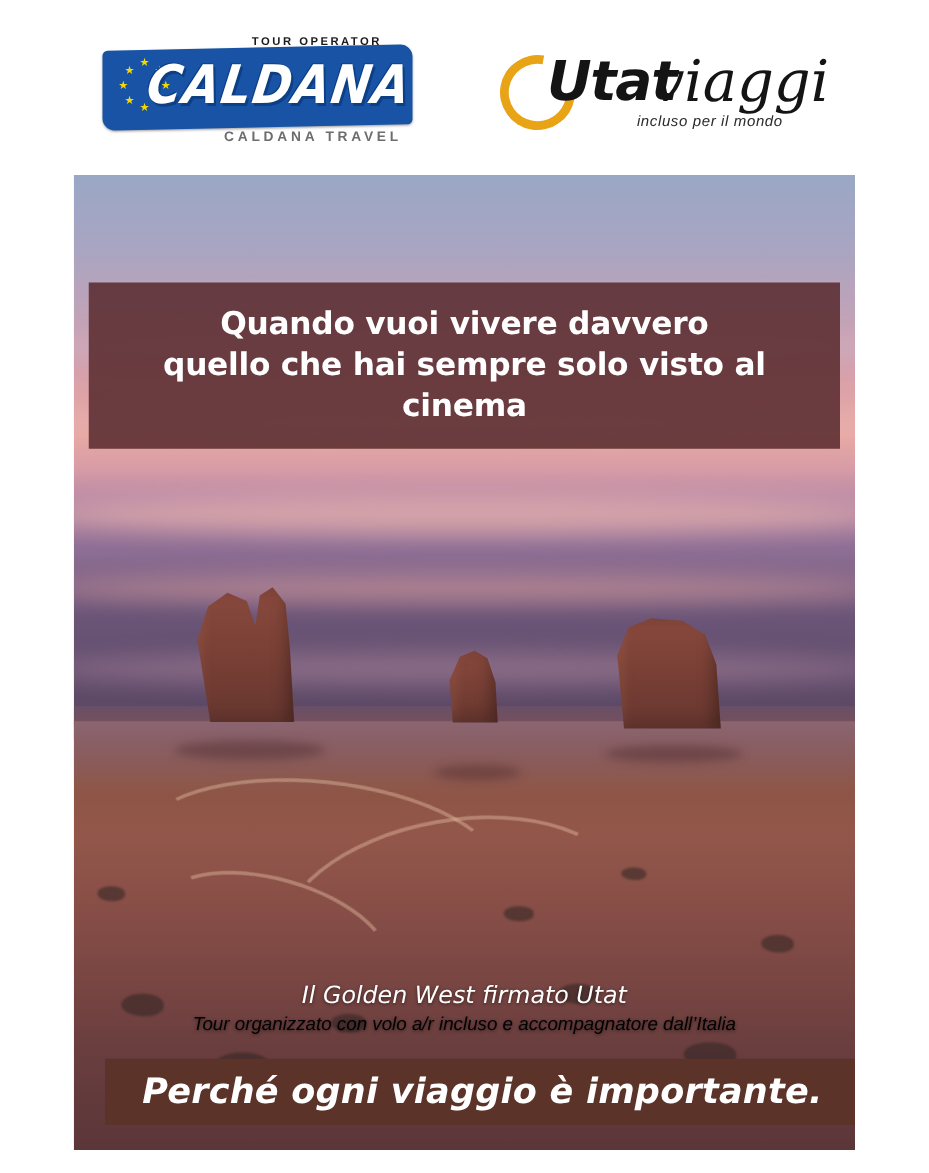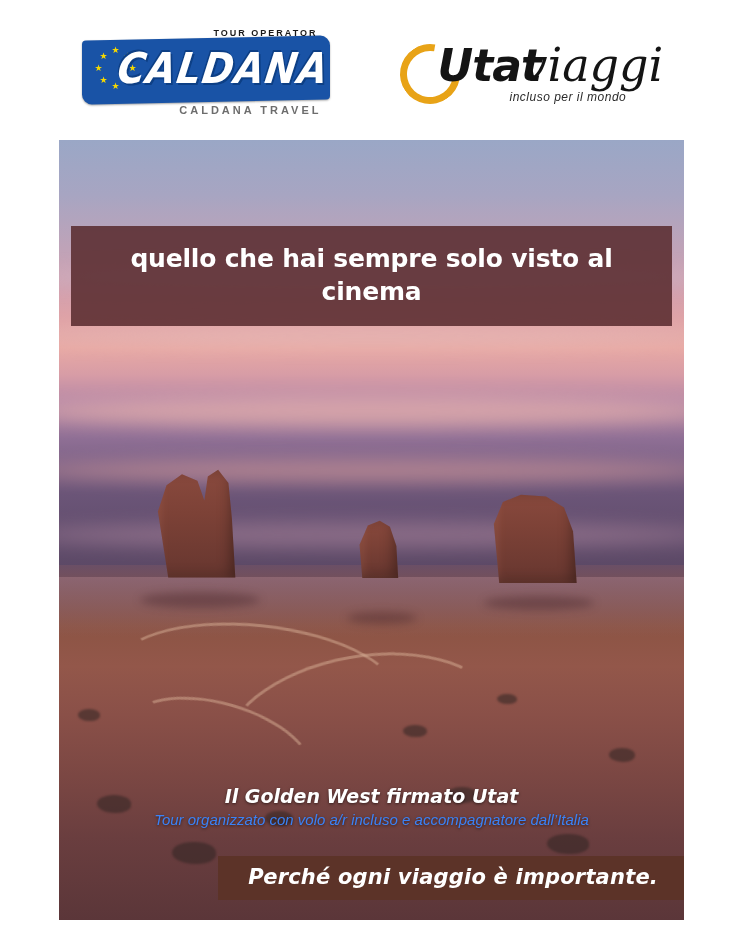--- a/index.html
+++ b/index.html
@@ -66,21 +66,21 @@
     font-weight: bold;
     font-style: italic;
     letter-spacing: 1px;
     color: #ffffff;
     text-shadow: 2px 2px 0 #0d3f85, -1px -1px 0 #0d3f85;
     transform: skewX(-8deg) scaleY(1.12);
     font-family: "DejaVu Sans", sans-serif;
   }
   .caldana-top {
     position: absolute;
-    right: 12px;
+    right: 24px;
     top: -6px;
     font-size: 9px;
     font-weight: bold;
     letter-spacing: 2px;
     color: #1a1a1a;
   }
   .caldana-bottom {
     position: absolute;
     right: 8px;
     bottom: -4px;
@@ -294,44 +294,44 @@
     left: 0;
     right: 0;
     bottom: 92px;
     text-align: center;
     padding: 0 22px;
     box-sizing: border-box;
   }
   .caption-title {
     color: #ffffff;
     font-size: 19px;
-    font-weight: bold;
+    font-weight: normal;
     font-style: italic;
     font-family: "DejaVu Sans", sans-serif;
     text-shadow: 0 1px 3px rgba(0,0,0,0.55);
   }
   .caption-sub {
-    color: #3b82f6;
+    color: #000000;
     font-size: 15px;
     font-style: italic;
     margin-top: 4px;
     text-shadow: 0 1px 3px rgba(0,0,0,0.55);
   }
 
   .claim-bar {
     position: absolute;
     right: 0;
     bottom: 20px;
     background: #5c3328;
     padding: 9px 26px 11px 30px;
     box-sizing: border-box;
   }
   .claim-text {
     color: #ffffff;
-    font-size: 21px;
+    font-size: 28px;
     font-weight: bold;
     font-style: italic;
     font-family: "DejaVu Sans", sans-serif;
     letter-spacing: 0.2px;
   }
 </style>
 </head>
 <body>
 
 <div class="header">
@@ -394,20 +394,21 @@
     <div class="bush" style="left:47%;top:92%;width:38px;height:20px;"></div>
     <div class="bush" style="left:62%;top:83%;width:30px;height:16px;"></div>
     <div class="bush" style="left:78%;top:89%;width:42px;height:20px;"></div>
     <div class="bush" style="left:88%;top:78%;width:26px;height:14px;"></div>
     <div class="bush" style="left:3%;top:73%;width:22px;height:12px;"></div>
     <div class="bush" style="left:55%;top:75%;width:24px;height:12px;"></div>
     <div class="bush" style="left:70%;top:71%;width:20px;height:10px;"></div>
   </div>
 
   <div class="headline-box">
+    <div class="headline-line">Quando vuoi vivere davvero</div>
     <div class="headline-line">quello che hai sempre solo visto al cinema</div>
   </div>
 
   <div class="caption">
     <div class="caption-title">Il Golden West firmato Utat</div>
     <div class="caption-sub">Tour organizzato con volo a/r incluso e accompagnatore dall’Italia</div>
   </div>
 
   <div class="claim-bar">
     <div class="claim-text">Perché ogni viaggio è importante.</div>

